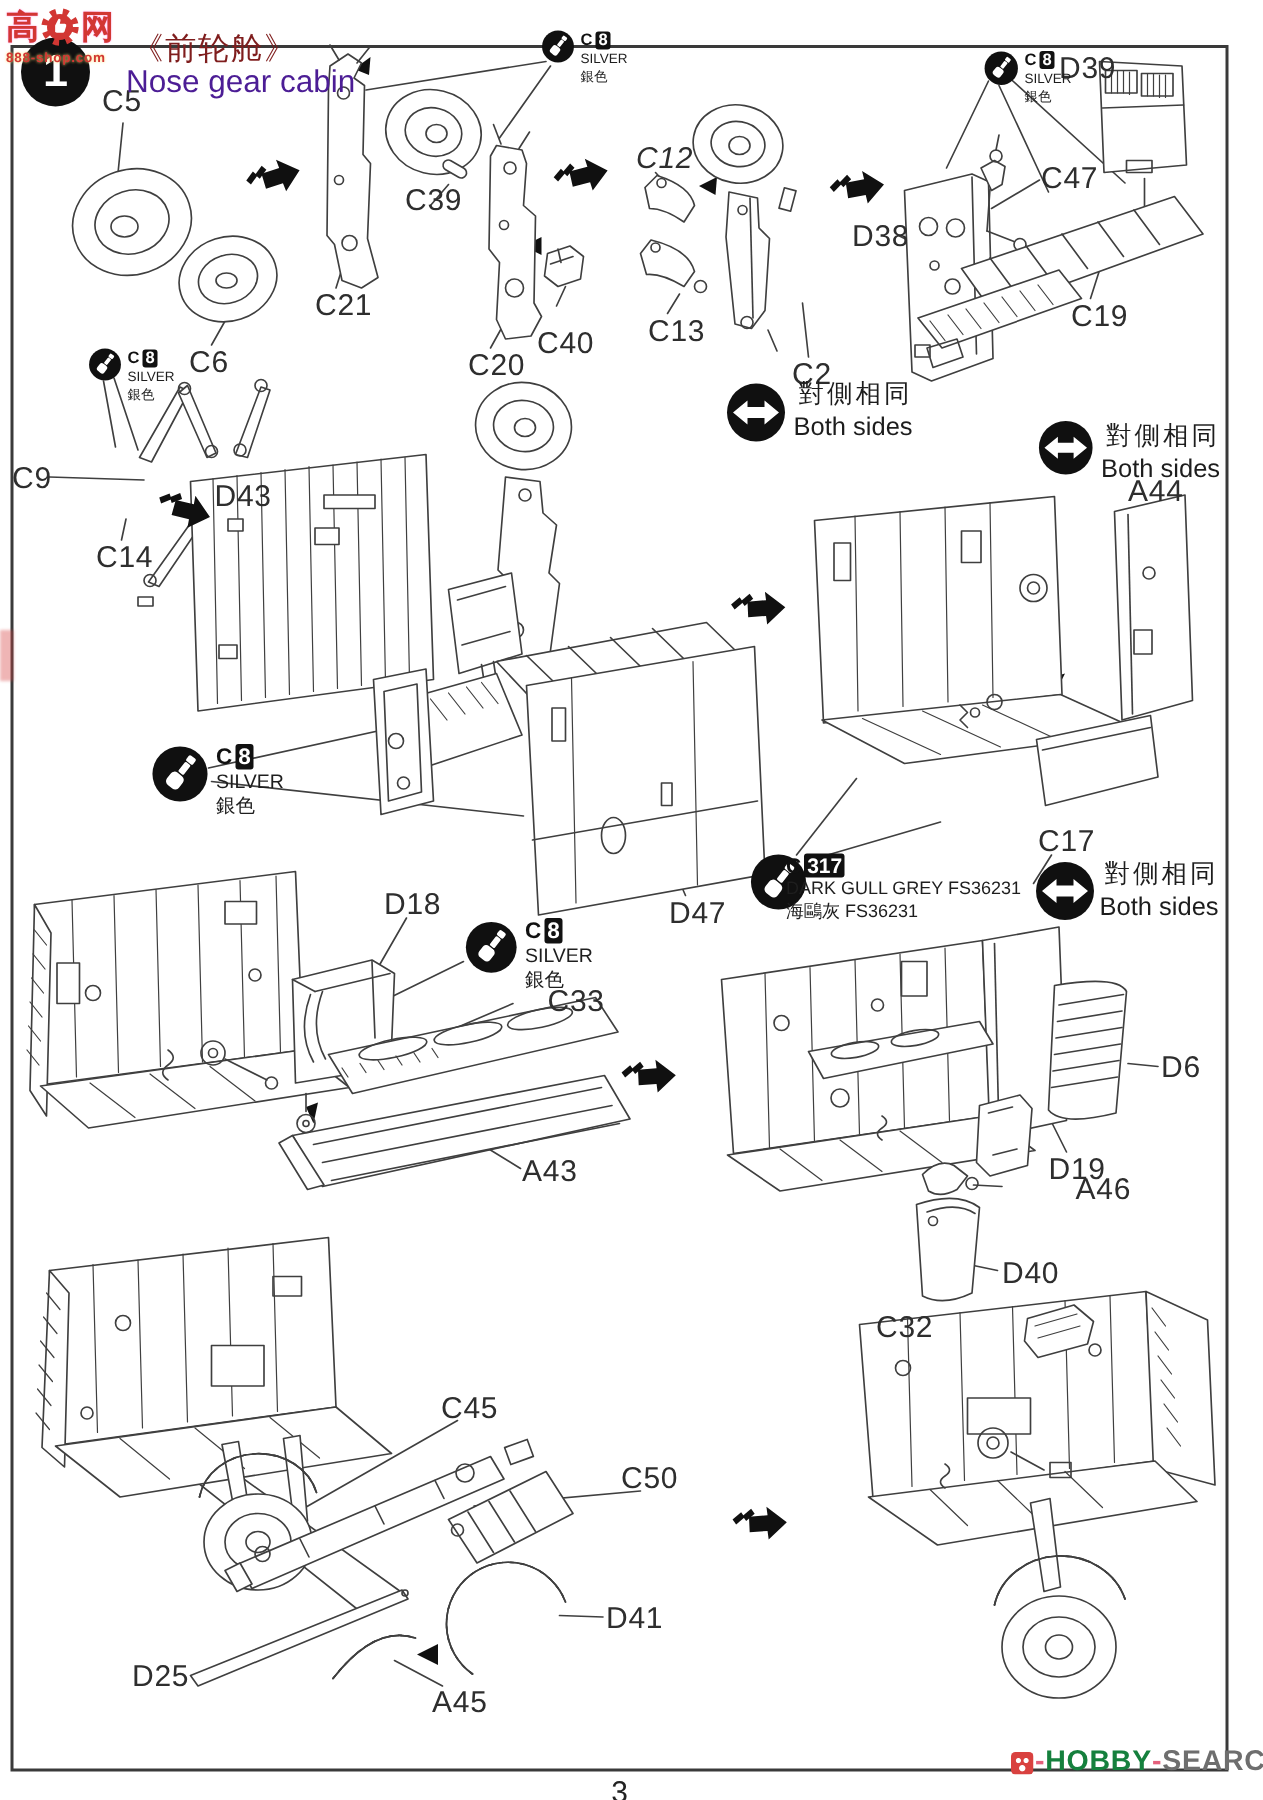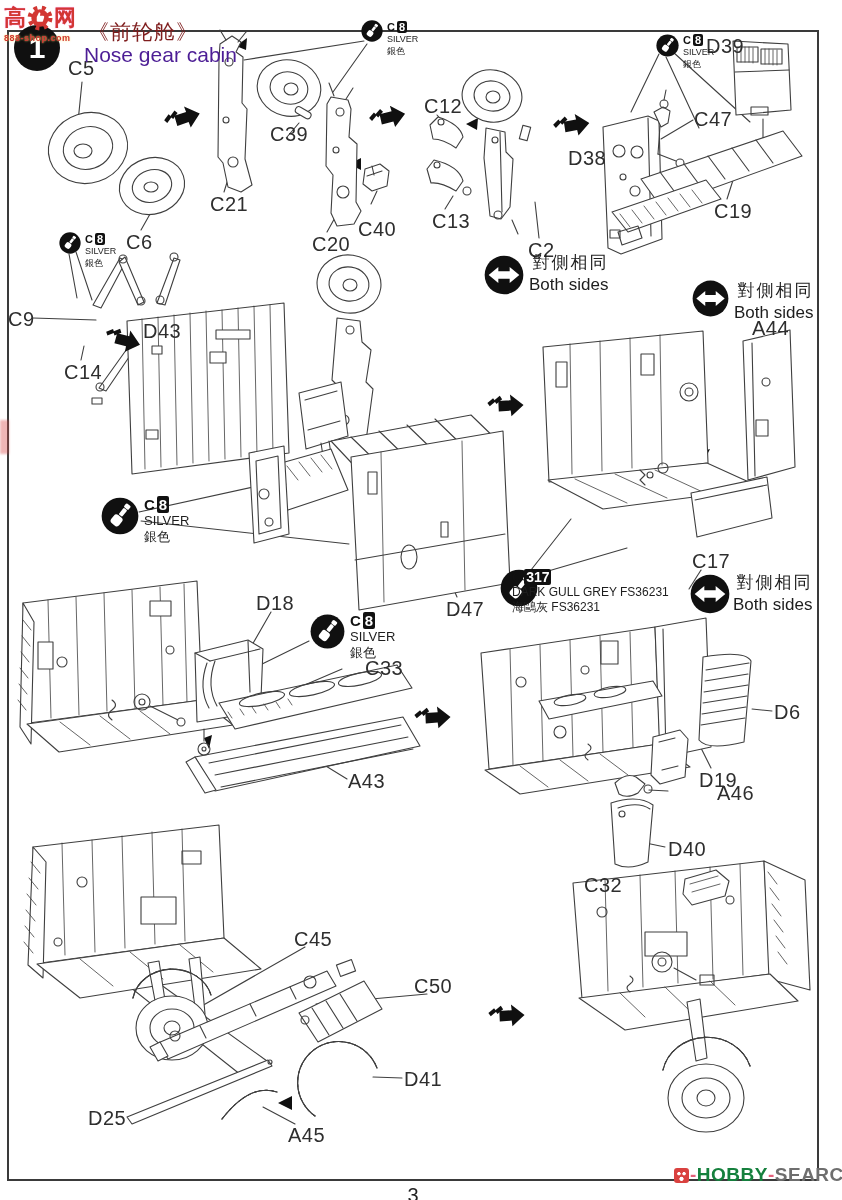--- a/index.html
+++ b/index.html
@@ -363,21 +363,21 @@
     </g>
   </svg>
 
   <div id="ann">
       <div class="part-label" style="left: 68px; top: 58px;">C5</div>
       <div class="part-label" style="left: 126px; top: 232px;">C6</div>
       <div class="part-label" style="left: 210px; top: 194px;">C21</div>
       <div class="part-label" style="left: 270px; top: 124px;">C39</div>
       <div class="part-label" style="left: 312px; top: 234px;">C20</div>
       <div class="part-label" style="left: 358px; top: 219px;">C40</div>
-      <div class="part-label" style="left: 424px; top: 96px;">C12</div>
+      <div class="part-label" style="left: 424px; top: 96px; font-style: italic;">C12</div>
       <div class="part-label" style="left: 432px; top: 211px;">C13</div>
       <div class="part-label" style="left: 528px; top: 240px;">C2</div>
       <div class="part-label" style="left: 568px; top: 148px;">D38</div>
       <div class="part-label" style="left: 694px; top: 109px;">C47</div>
       <div class="part-label" style="left: 706px; top: 36px;">D39</div>
       <div class="part-label" style="left: 714px; top: 201px;">C19</div>
       <div class="part-label" style="left: 8px; top: 309px;">C9</div>
       <div class="part-label" style="left: 64px; top: 362px;">C14</div>
       <div class="part-label" style="left: 143px; top: 321px;">D43</div>
       <div class="part-label" style="left: 446px; top: 599px;">D47</div>
@@ -474,21 +474,21 @@
       <div class="pc-icon" style="left: 500px; top: 569px; width: 38px; height: 38px;">
         <svg viewBox="0 0 24 24">
           <circle cx="12" cy="12" r="11.6" fill="#101010"></circle>
           <g transform="rotate(38 12 12)" fill="#fff">
             <rect x="10.2" y="3" width="3.6" height="3" rx="0.8"></rect>
             <rect x="10.6" y="6.4" width="2.8" height="5.2" rx="0.6"></rect>
             <rect x="8.8" y="12.2" width="6.4" height="6.6" rx="2"></rect>
           </g>
         </svg>
       </div>
-      <div class="pc-text" style="left: 512px; top: 570px; font-size: 12px; line-height: 15px;">
+      <div class="pc-text" style="left: 524px; top: 570px; font-size: 12px; line-height: 15px;">
         <div class="pc-l1" style="font-size: 14px;"><span>C</span><span class="nb">317</span></div>
         <div class="pc-name">DARK GULL GREY FS36231</div>
         <div class="pc-cn" style="font-size: 12px;">海鷗灰 FS36231</div>
       </div>
       <div class="bs-icon" style="left: 484px; top: 255px; width: 40px; height: 40px;">
         <svg viewBox="0 0 24 24">
           <circle cx="12" cy="12" r="11.6" fill="#101010"></circle>
           <path fill="#fff" d="M2.8 12 L8.6 7.2 V9.8 H15.4 V7.2 L21.2 12 L15.4 16.8 V14.2 H8.6 V16.8 Z"></path>
         </svg>
       </div>

